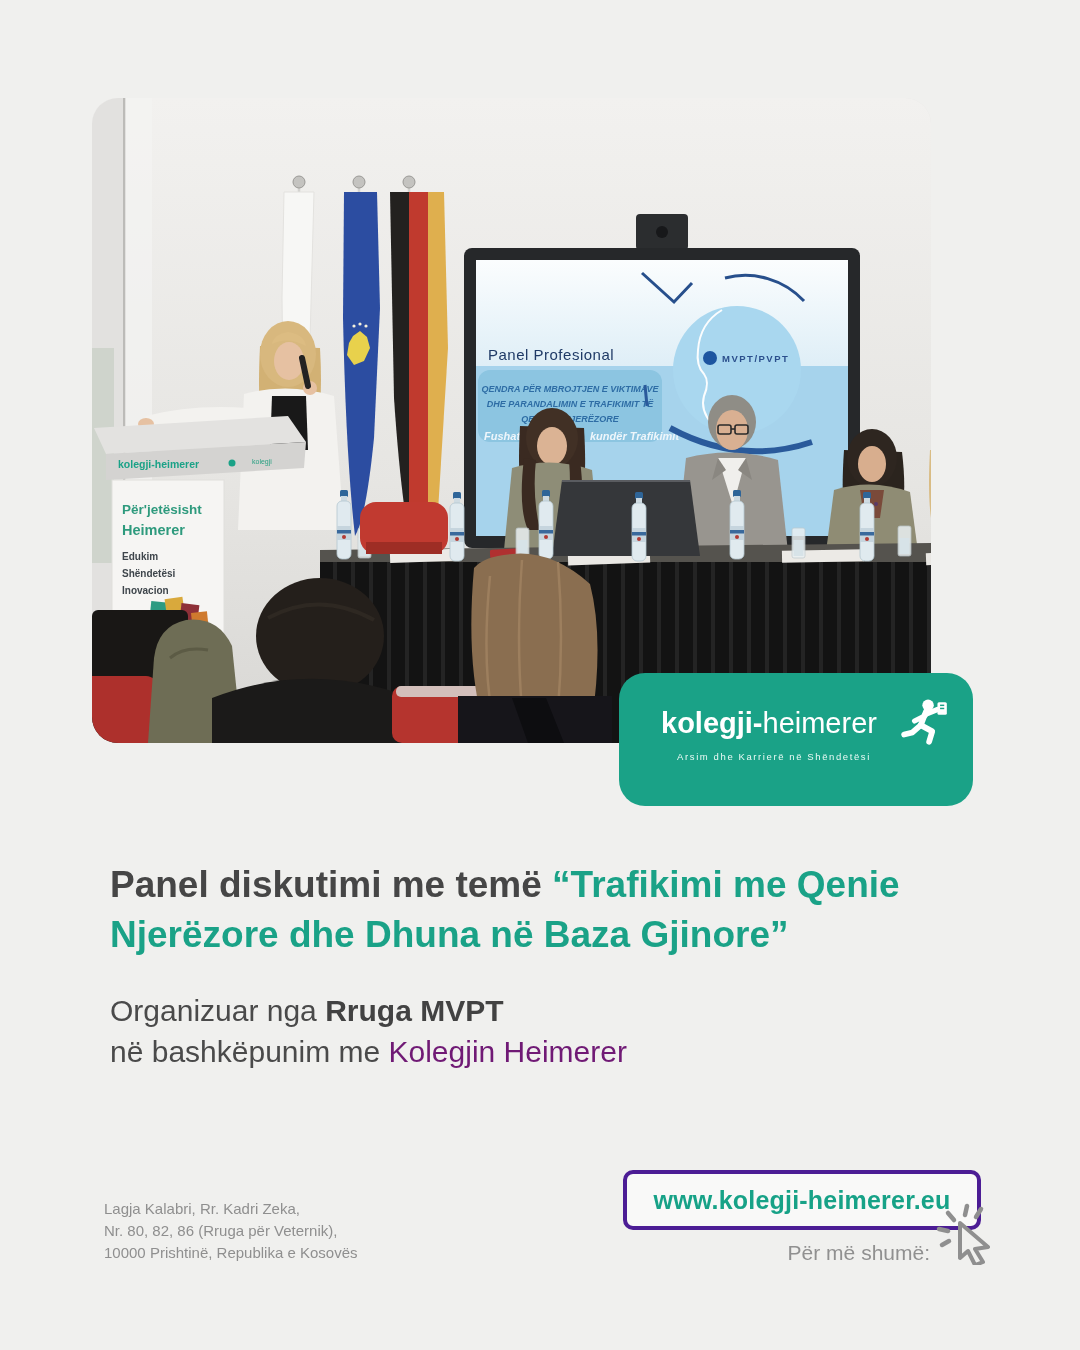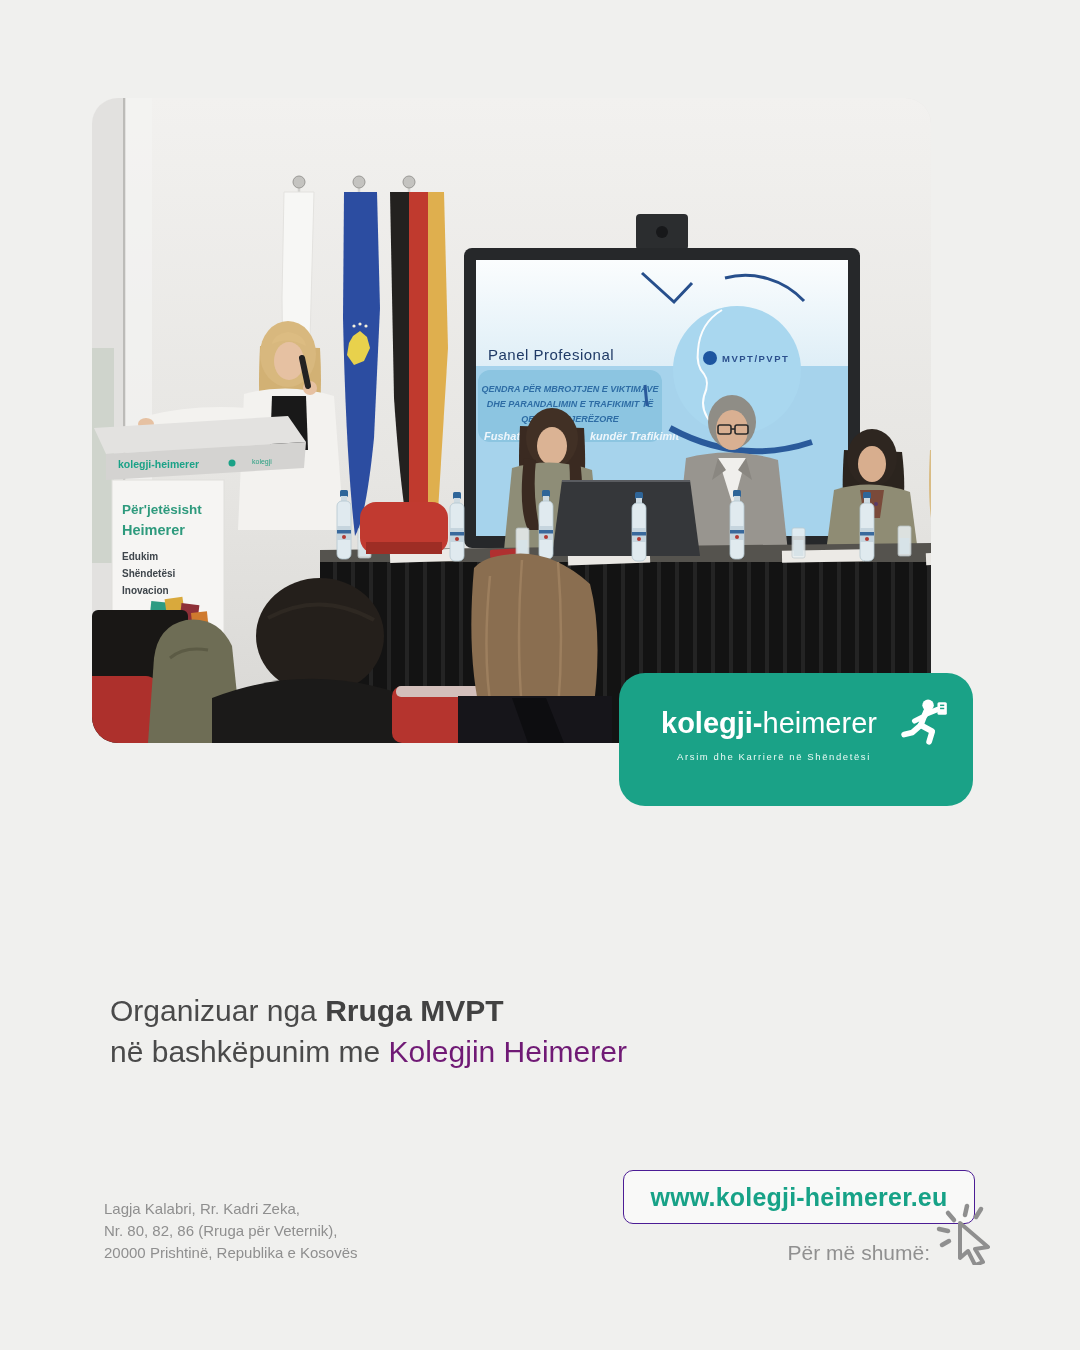--- a/index.html
+++ b/index.html
@@ -30,21 +30,21 @@
 
   
   .subheadline{position:absolute;left:110px;top:990px;width:800px;font-size:30px;
                line-height:41px;color:#4a4a4a;}
   .subheadline strong{font-weight:700;color:#424242;}
   .subheadline .teal{color:#701a75;}
 
   
   .address{position:absolute;left:104px;top:1198px;font-size:15px;line-height:22px;color:#8f8f8f;}
   .website-box{position:absolute;left:623px;top:1170px;width:350px;height:52px;border-radius:10px;
-               background:#f9f9f8;border:1px solid #4c1d95;display:flex;align-items:center;
+               background:#f9f9f8;border:4px solid #4c1d95;display:flex;align-items:center;
                justify-content:center;}
   .website-box span{color:#17a287;font-weight:700;font-size:25px;letter-spacing:.2px;}
   .more-label{position:absolute;right:150px;top:1231px;font-size:21px;color:#909090;margin-top:10px;}
   .cursor-icon{position:absolute;left:933px;top:1203px;width:66px;height:62px;}
 </style>
 </head>
 <body>
 
 <div class="canvas">
 
@@ -305,30 +305,34 @@
       <path d="M23 17 L35 12" stroke="#ffffff" stroke-width="5" stroke-linecap="round" fill="none"></path>
       <rect x="35" y="5" width="9" height="12" rx="1.5" fill="#ffffff"></rect>
       <line x1="37.5" y1="8" x2="41.5" y2="8" stroke="#1aa287" stroke-width="1.4"></line>
       <line x1="37.5" y1="11" x2="41.5" y2="11" stroke="#1aa287" stroke-width="1.4"></line>
       <path d="M23 18 L13 23" stroke="#ffffff" stroke-width="5" stroke-linecap="round" fill="none"></path>
       <path d="M19 27 L30 33 L27 43" stroke="#ffffff" stroke-width="5.5" stroke-linecap="round" stroke-linejoin="round" fill="none"></path>
       <path d="M19 27 L11 34 L3 36" stroke="#ffffff" stroke-width="5.5" stroke-linecap="round" stroke-linejoin="round" fill="none"></path>
     </svg>
   </div>
 
+  <div class="headline">
+    <div class="h-line"><span class="dark">Panel diskutimi me temë </span><span class="teal">“Trafikimi me Qenie</span></div>
+    <div class="h-line teal">Njerëzore dhe Dhuna në Baza Gjinore”</div>
+  </div>
 
   <div class="subheadline">
     <div><span>Organizuar nga </span><strong>Rruga MVPT</strong></div>
     <div><span>në bashkëpunim me </span><span class="teal">Kolegjin Heimerer</span></div>
   </div>
 
   <div class="address">
     <div>Lagja Kalabri, Rr. Kadri Zeka,</div>
     <div>Nr. 80, 82, 86 (Rruga për Veternik),</div>
-    <div>20000 Prishtinë, Republika e Kosovës</div>
+    <div>10000 Prishtinë, Republika e Kosovës</div>
   </div>
 
   <div class="website-box">
     <span>www.kolegji-heimerer.eu</span>
   </div>
 
   <div class="more-label">Për më shumë:</div>
 
   <svg class="cursor-icon" viewBox="0 0 66 62">
     <g stroke="#8f8f8f" stroke-width="4.5" stroke-linecap="round" fill="none">

